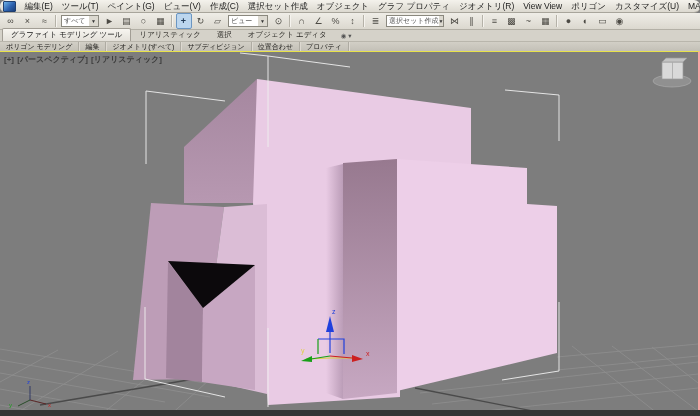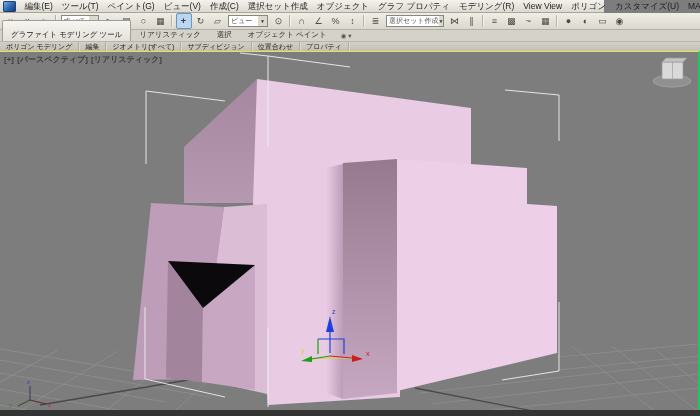--- a/index.html
+++ b/index.html
@@ -4,25 +4,25 @@
 <style>
   html,body{margin:0;padding:0;background:#555;}
   .window{
     position:relative;width:700px;height:416px;overflow:hidden;
     font-family:"Liberation Sans", sans-serif;
     background:#7d7d7d;
     -webkit-font-smoothing:antialiased;
   }
   
   .menubar{
-    position:absolute;left:0;top:0;width:604px;height:13px;
+    position:absolute;left:0;top:0;width:700px;height:13px;
     background:linear-gradient(#f4f2ec,#dcd9d0);
     border-bottom:1px solid #a8a59b;
     display:flex;align-items:center;box-sizing:border-box;
-    font-size:8.5px;color:#1b1b1b;white-space:nowrap;
+    font-size:8.5px;color:#1b1b1b;white-space:nowrap;border-radius:6px;
   }
   .appicon{width:11px;height:9px;margin:0 4px 0 3px;
     background:linear-gradient(135deg,#6fb2e8 0%,#2d62b0 55%,#1b3e77 100%);
     border:1px solid #204070;border-radius:1px;flex:0 0 auto;}
   .menubar .mi{padding:0 4.5px;line-height:12px;cursor:default;}
   
   .toolbar{
     position:absolute;left:0;top:13px;width:700px;height:17px;
     background:linear-gradient(#efede7,#dbd8cf);
     border-bottom:1px solid #b3b0a6;
@@ -43,41 +43,41 @@
   }
   .tbcombo .arr{margin-left:auto;width:9px;height:100%;background:#dcd9d0;
     display:inline-flex;align-items:center;justify-content:center;font-size:5px;color:#333;}
   
   .ribbontabs{
     position:absolute;left:0;top:30px;width:700px;height:12px;
     background:#d5d2c9;border-bottom:1px solid #b9b6ac;
     display:flex;align-items:flex-end;box-sizing:border-box;
     font-size:7.5px;color:#2e2c28;white-space:nowrap;
   }
-  .rtab{padding:9px 8px 1px 8px;line-height:10px;}
+  .rtab{padding:1px 8px 1px 8px;line-height:10px;}
   .rtab.active{
     background:linear-gradient(#f7f5f0,#e4e1da);
     border:1px solid #a29e95;border-bottom:none;border-radius:2px 2px 0 0;
     margin-left:2px;color:#141414;
   }
   .rtab-opt{margin-left:6px;font-size:6.5px;color:#555;padding-bottom:1px;}
   
   .panels{
     position:absolute;left:0;top:42px;width:700px;height:9px;
     background:linear-gradient(#d2cfc6,#c3c0b7);
     display:flex;align-items:center;box-sizing:border-box;
     font-size:7px;color:#1d1c19;white-space:nowrap;
   }
   .panel{padding:0 6px;line-height:9px;border-right:1px solid #aeab a2;}
   .panel{border-right:1px solid #aeaba2;box-shadow:1px 0 0 #ddd9d1;}
   
   .viewport{
     position:absolute;left:0;top:51px;width:700px;height:359px;
     background:#7d7d7d;box-sizing:border-box;
-    border-top:1px solid #e8e24a;border-right:2px solid #22c55e;text-align:right;
+    border-top:1px solid #e8e24a;border-right:2px solid #fca5a5;text-align:right;
   }
   .viewport svg{position:absolute;left:0;top:0;}
   .vplabel{
     position:absolute;left:4px;top:2px;font-size:8px;font-weight:bold;
     color:#3c3c3c;letter-spacing:0px;z-index:5;white-space:nowrap;
   }
   .vplabel span{margin-right:1px;cursor:default;}
   .bottomedge{
     position:absolute;left:0;top:410px;width:700px;height:6px;background:#343434;
   }
@@ -90,21 +90,21 @@
   <div class="menubar">
     <div class="appicon"></div>
     <span class="mi">編集(E)</span>
     <span class="mi">ツール(T)</span>
     <span class="mi">ペイント(G)</span>
     <span class="mi">ビュー(V)</span>
     <span class="mi">作成(C)</span>
     <span class="mi">選択セット作成</span>
     <span class="mi">オブジェクト</span>
     <span class="mi">グラフ プロパティ</span>
-    <span class="mi">モデリング(R)</span>
+    <span class="mi">ジオメトリ(R)</span>
     <span class="mi">View View</span>
     <span class="mi">ポリゴン</span>
     <span class="mi">カスタマイズ(U)</span>
     <span class="mi">MAXScript(M)</span>
 
   </div>
 
   <div class="toolbar">
     <span class="tbi">∞</span>
     <span class="tbi">×</span>
@@ -149,21 +149,21 @@
     <span class="tbi">●</span>
     <span class="tbi">◐</span>
     <span class="tbi">▭</span>
     <span class="tbi">◉</span>
   </div>
 
   <div class="ribbontabs">
     <span class="rtab active">グラファイト モデリング ツール</span>
     <span class="rtab">リアリスティック</span>
     <span class="rtab">選択</span>
-    <span class="rtab">オブジェクト ペイント</span>
+    <span class="rtab">オブジェクト エディタ</span>
     <span class="rtab-opt">◉ ▾</span>
   </div>
 
   <div class="panels">
     <span class="panel">ポリゴン モデリング</span>
     <span class="panel">編集</span>
     <span class="panel">ジオメトリ(すべて)</span>
     <span class="panel">サブディビジョン</span>
     <span class="panel">位置合わせ</span>
     <span class="panel">プロパティ</span>

